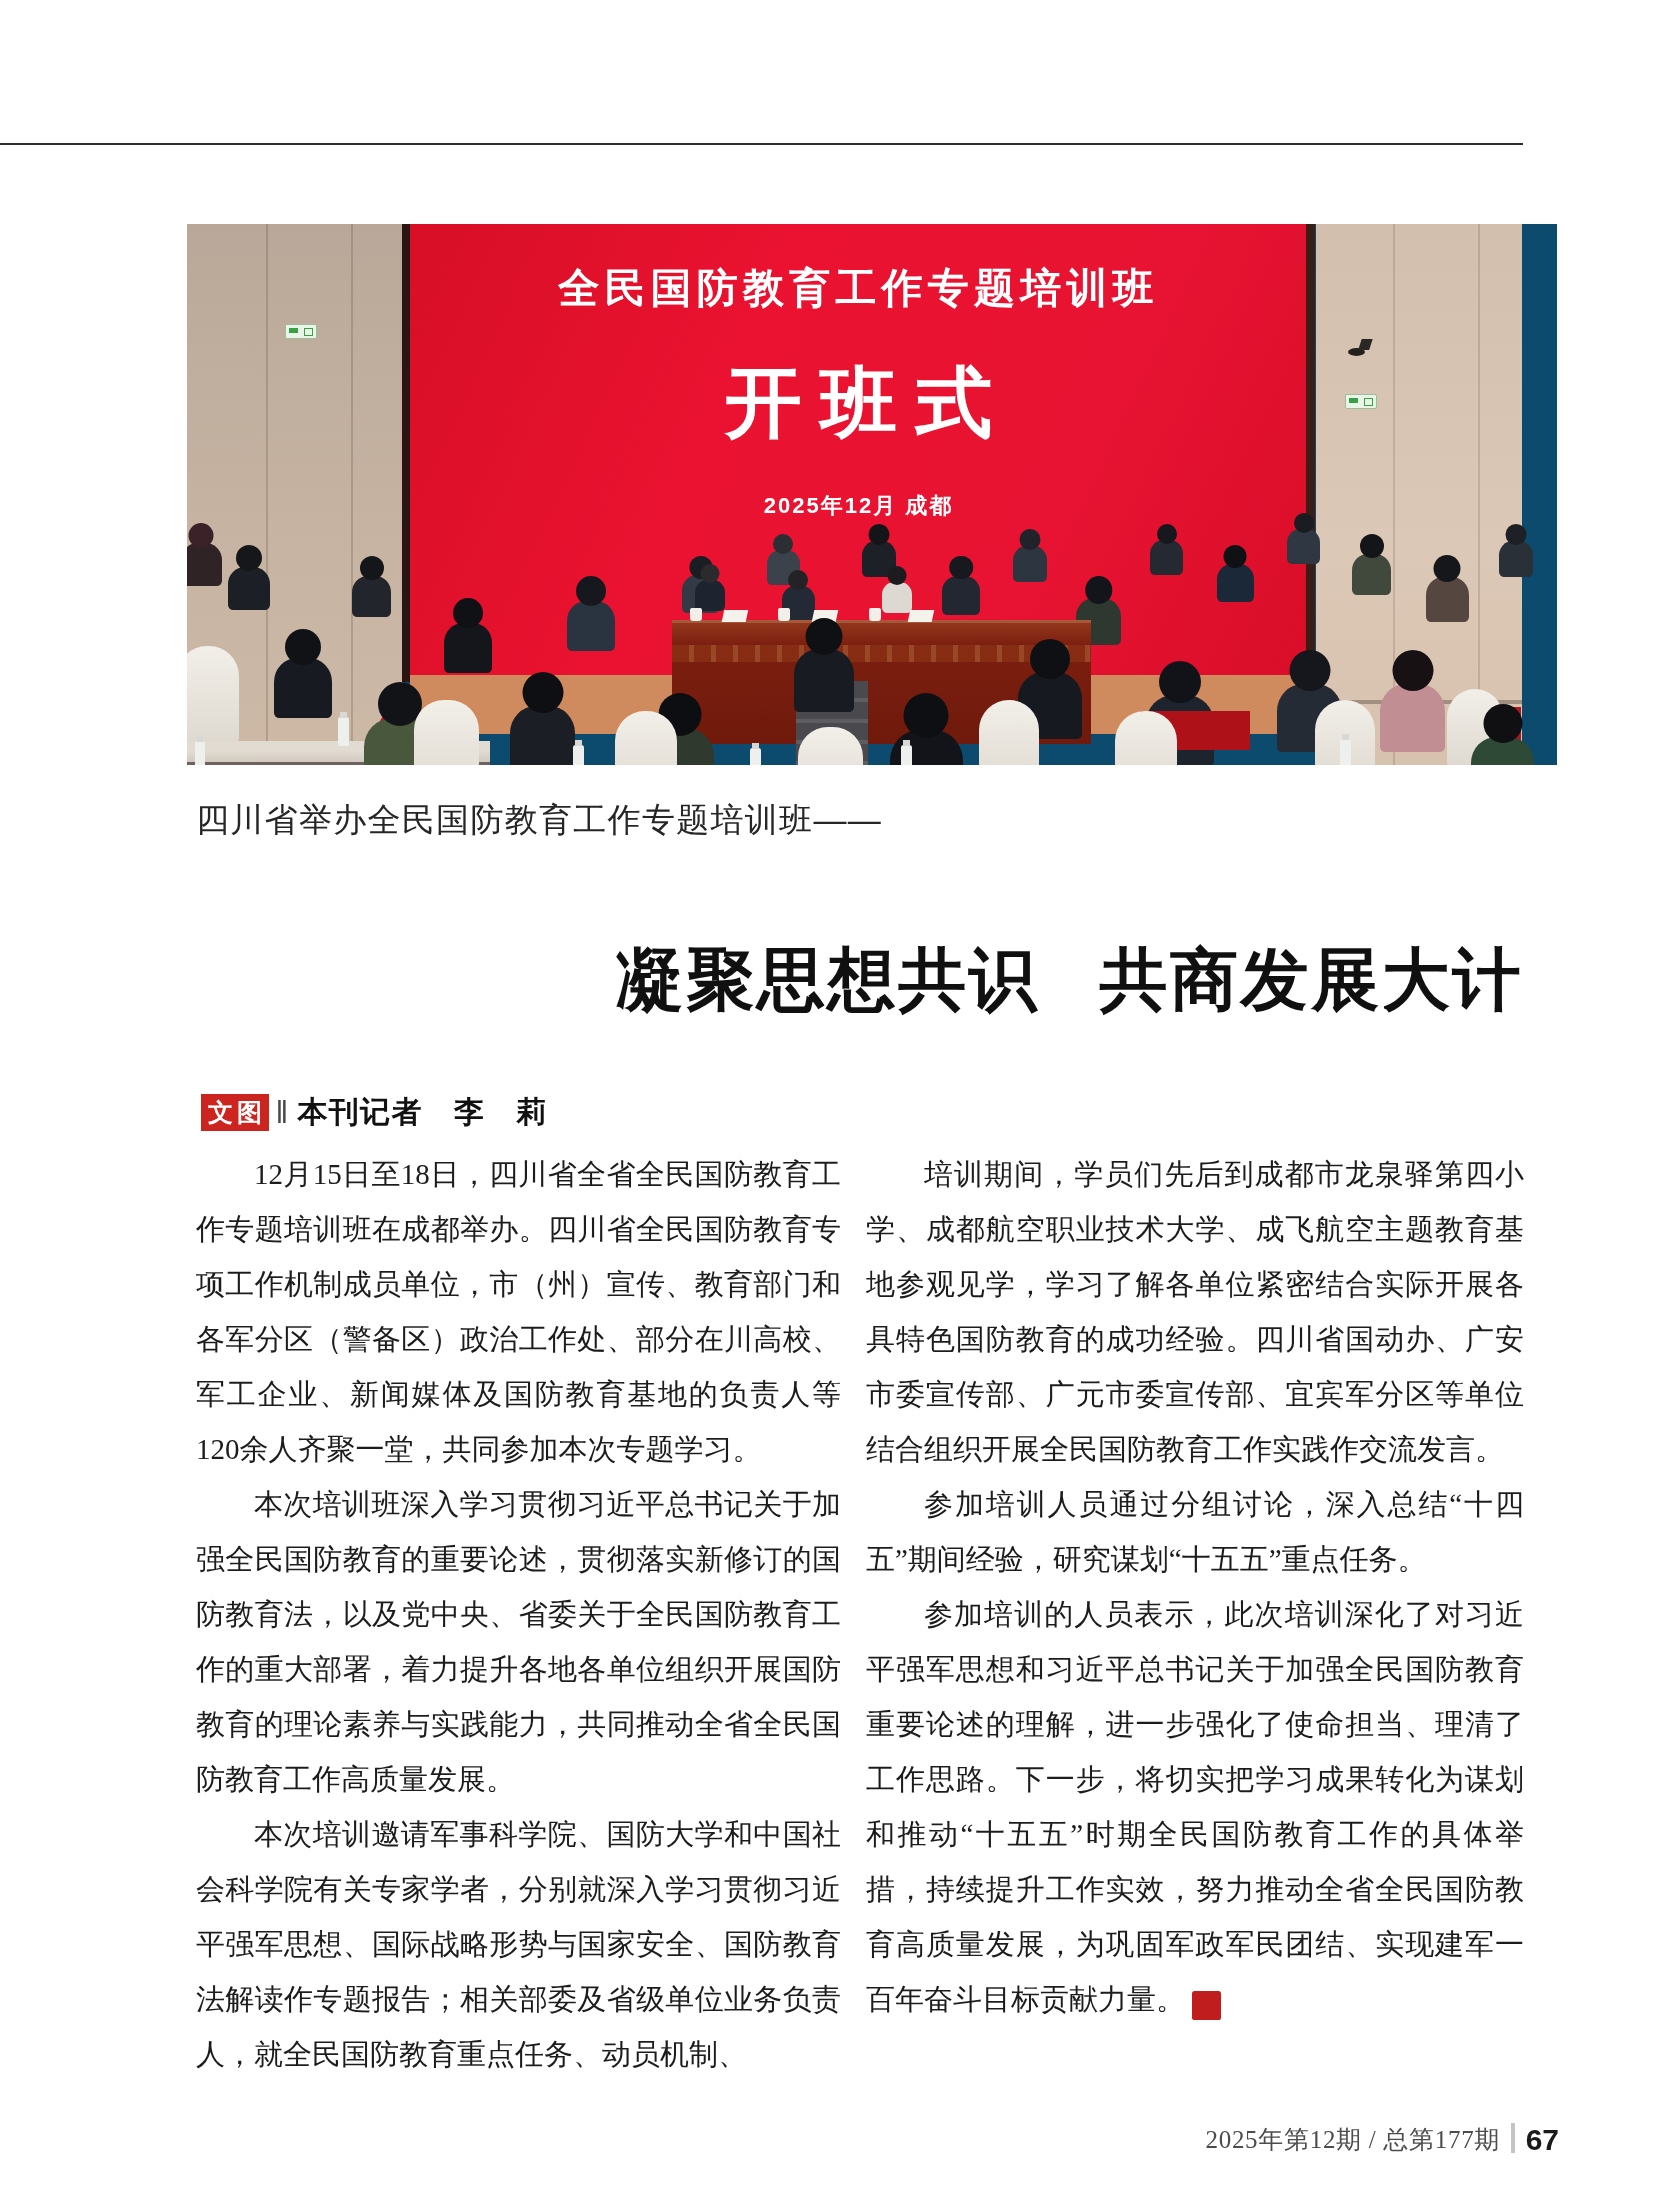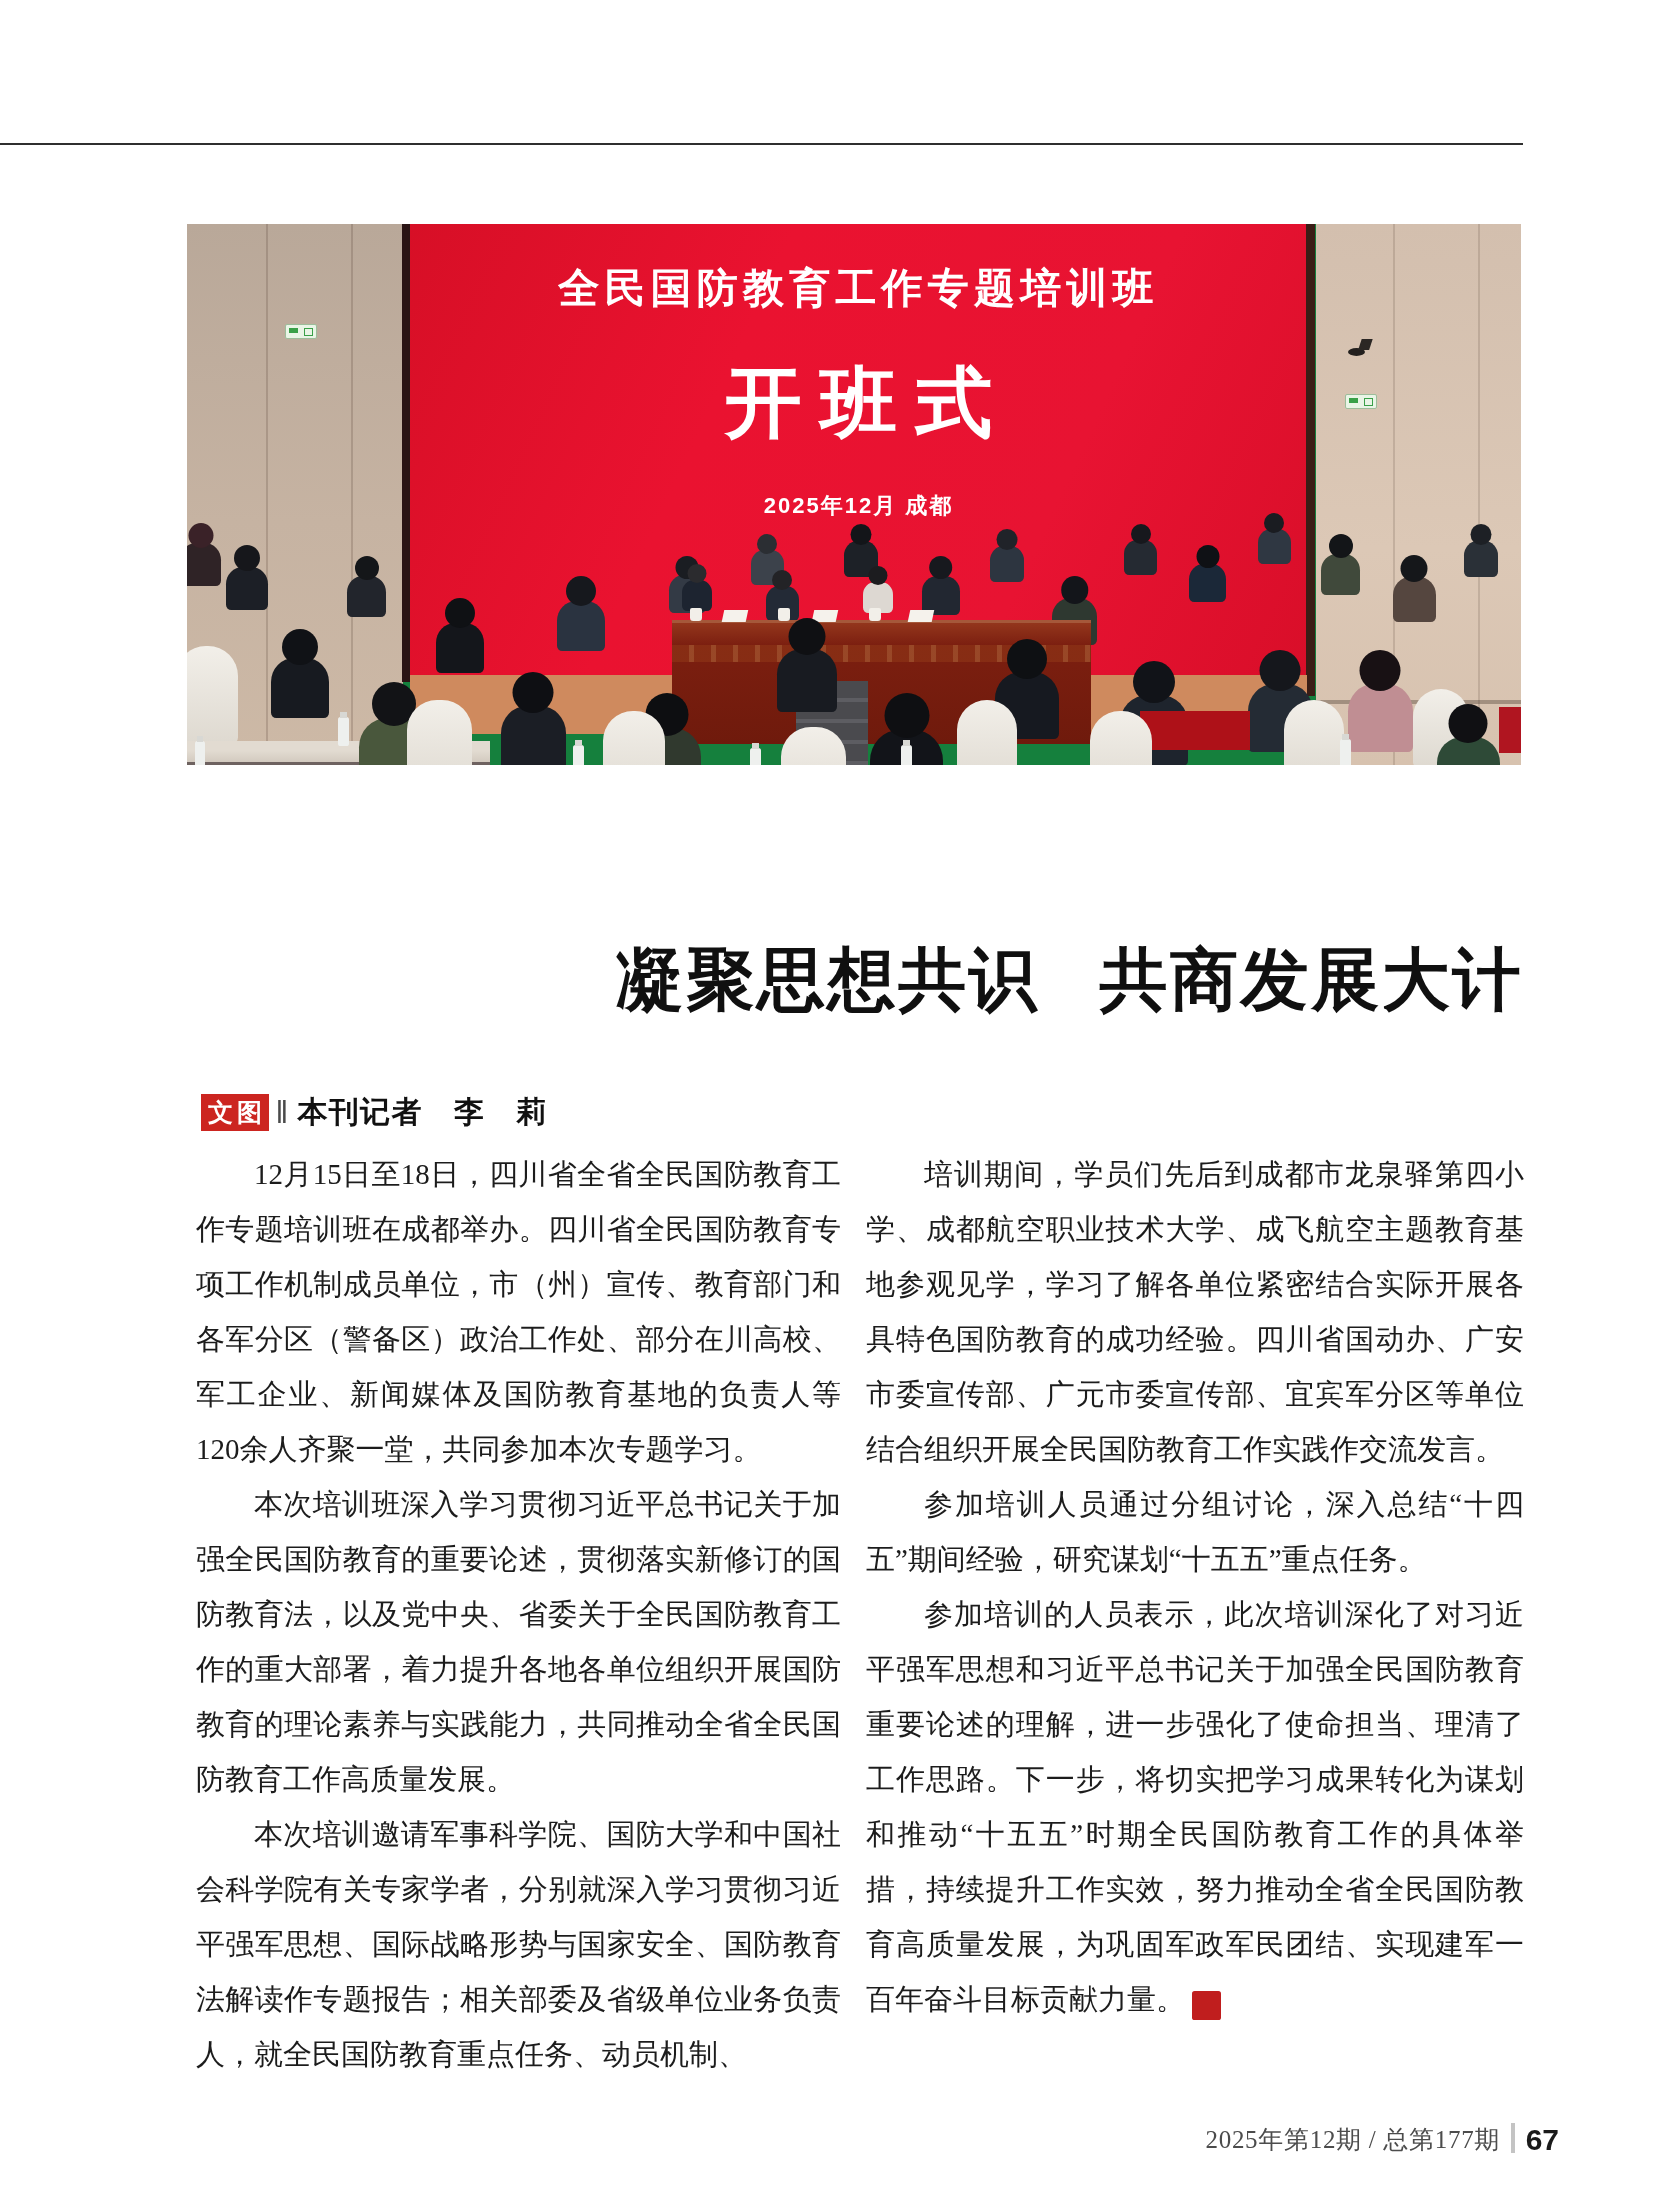--- a/index.html
+++ b/index.html
@@ -1,21 +1,21 @@
 <!DOCTYPE html>
 <html style="font-size:10.5px"><head>
 <meta charset="utf-8">
 <style>
   html,body{margin:0;padding:0;background:#888;}
   .page{position:relative;width:1664px;height:2205px;background:#ffffff;overflow:hidden;
         font-family:"Liberation Sans", sans-serif;}
   .top-rule{position:absolute;left:0;top:143px;width:1523px;height:2px;background:#2f2f2f;}
 
   
-  .photo{position:absolute;left:187px;top:224px;width:1334px;height:541px;overflow:hidden;background:#15803d;}
+  .photo{position:absolute;left:187px;top:224px;width:1334px;height:541px;overflow:hidden;background:#0c4a6e;padding-left:36px;}
   .wall-left{position:absolute;left:0;top:0;width:216px;height:100%;
      background:linear-gradient(180deg,#b9a899 0%,#c6b3a2 55%,#cdb9a6 100%);}
   .wall-left .seam1,.wall-left .seam2{position:absolute;top:0;width:2px;height:100%;background:rgba(60,40,30,.18);}
   .wall-left .seam1{left:79px;} .wall-left .seam2{left:164px;}
   .screen-bezel{position:absolute;left:215px;top:0;width:9.2px;height:458px;background:#2a1414;}
   .led-screen{position:absolute;left:223px;top:0;width:897px;height:452px;
      background:linear-gradient(115deg,#d70f26 0%,#ea1230 35%,#e81332 70%,#d90e29 100%);}
   .screen-sliver{position:absolute;left:1119px;top:0;width:9.2px;height:472px;background:#3a1d16;}
   .wall-right{position:absolute;left:1129px;top:0;width:206px;height:100%;
      background:linear-gradient(180deg,#d3bfae 0%,#dcc8b6 60%,#d7c2af 100%);}
@@ -273,20 +273,21 @@
         <div class="bottle" style="left: 1153px; top: 515px;"></div>
         <div class="teacup" style="left: 503px; top: 384px;"></div>
         <div class="teacup" style="left: 591px; top: 384px;"></div>
         <div class="teacup" style="left: 682px; top: 384px;"></div>
         <div class="namecard" style="left: 536px; top: 386px;"></div>
         <div class="namecard" style="left: 626px; top: 386px;"></div>
         <div class="namecard" style="left: 722px; top: 386px;"></div>
       </div>
   </div>
 
+  <div class="caption">四川省举办全民国防教育工作专题培训班——</div>
 
   <div class="headline">
     <span>凝聚思想共识</span><span class="gap"></span><span>共商发展大计</span>
   </div>
 
   <div class="byline">
     <div class="byline-badge">文图</div>
     <div class="byline-sep">‖</div>
     <div class="byline-name">本刊记者　李　莉</div>
   </div>

